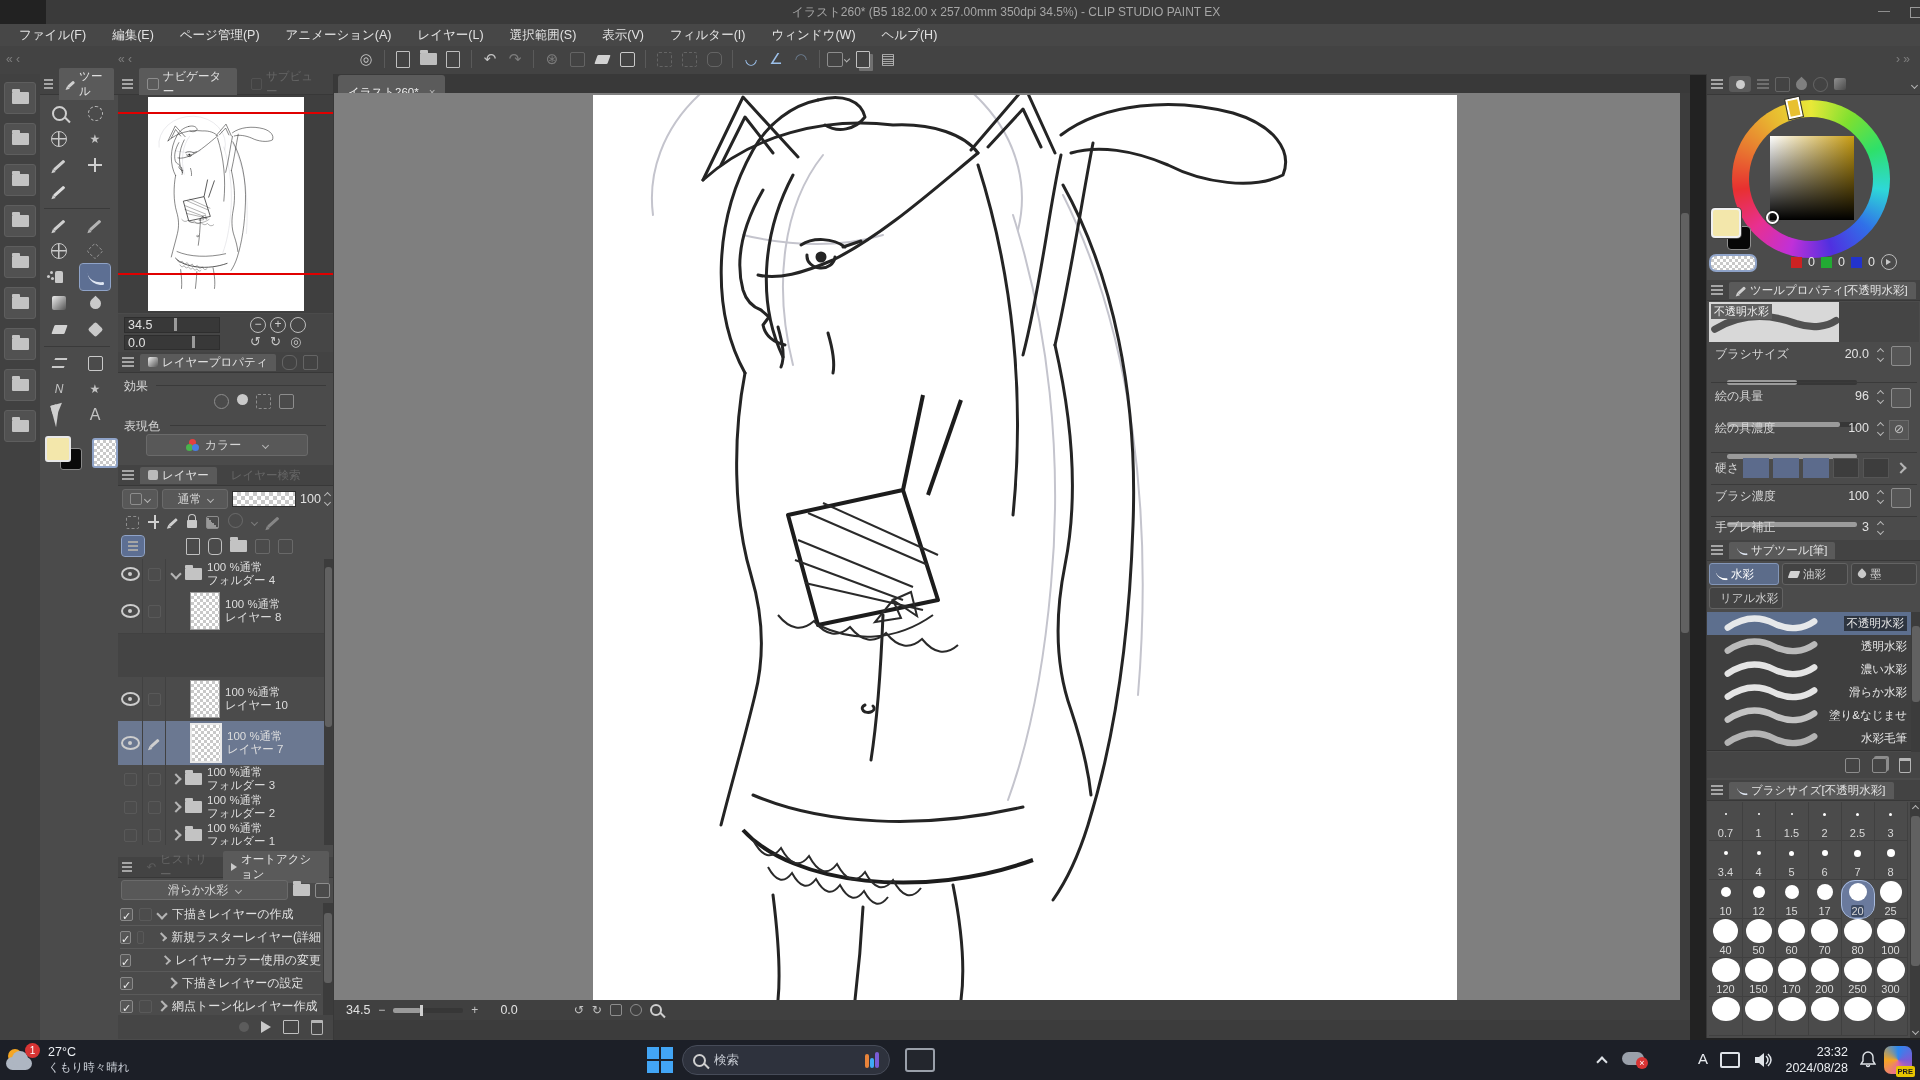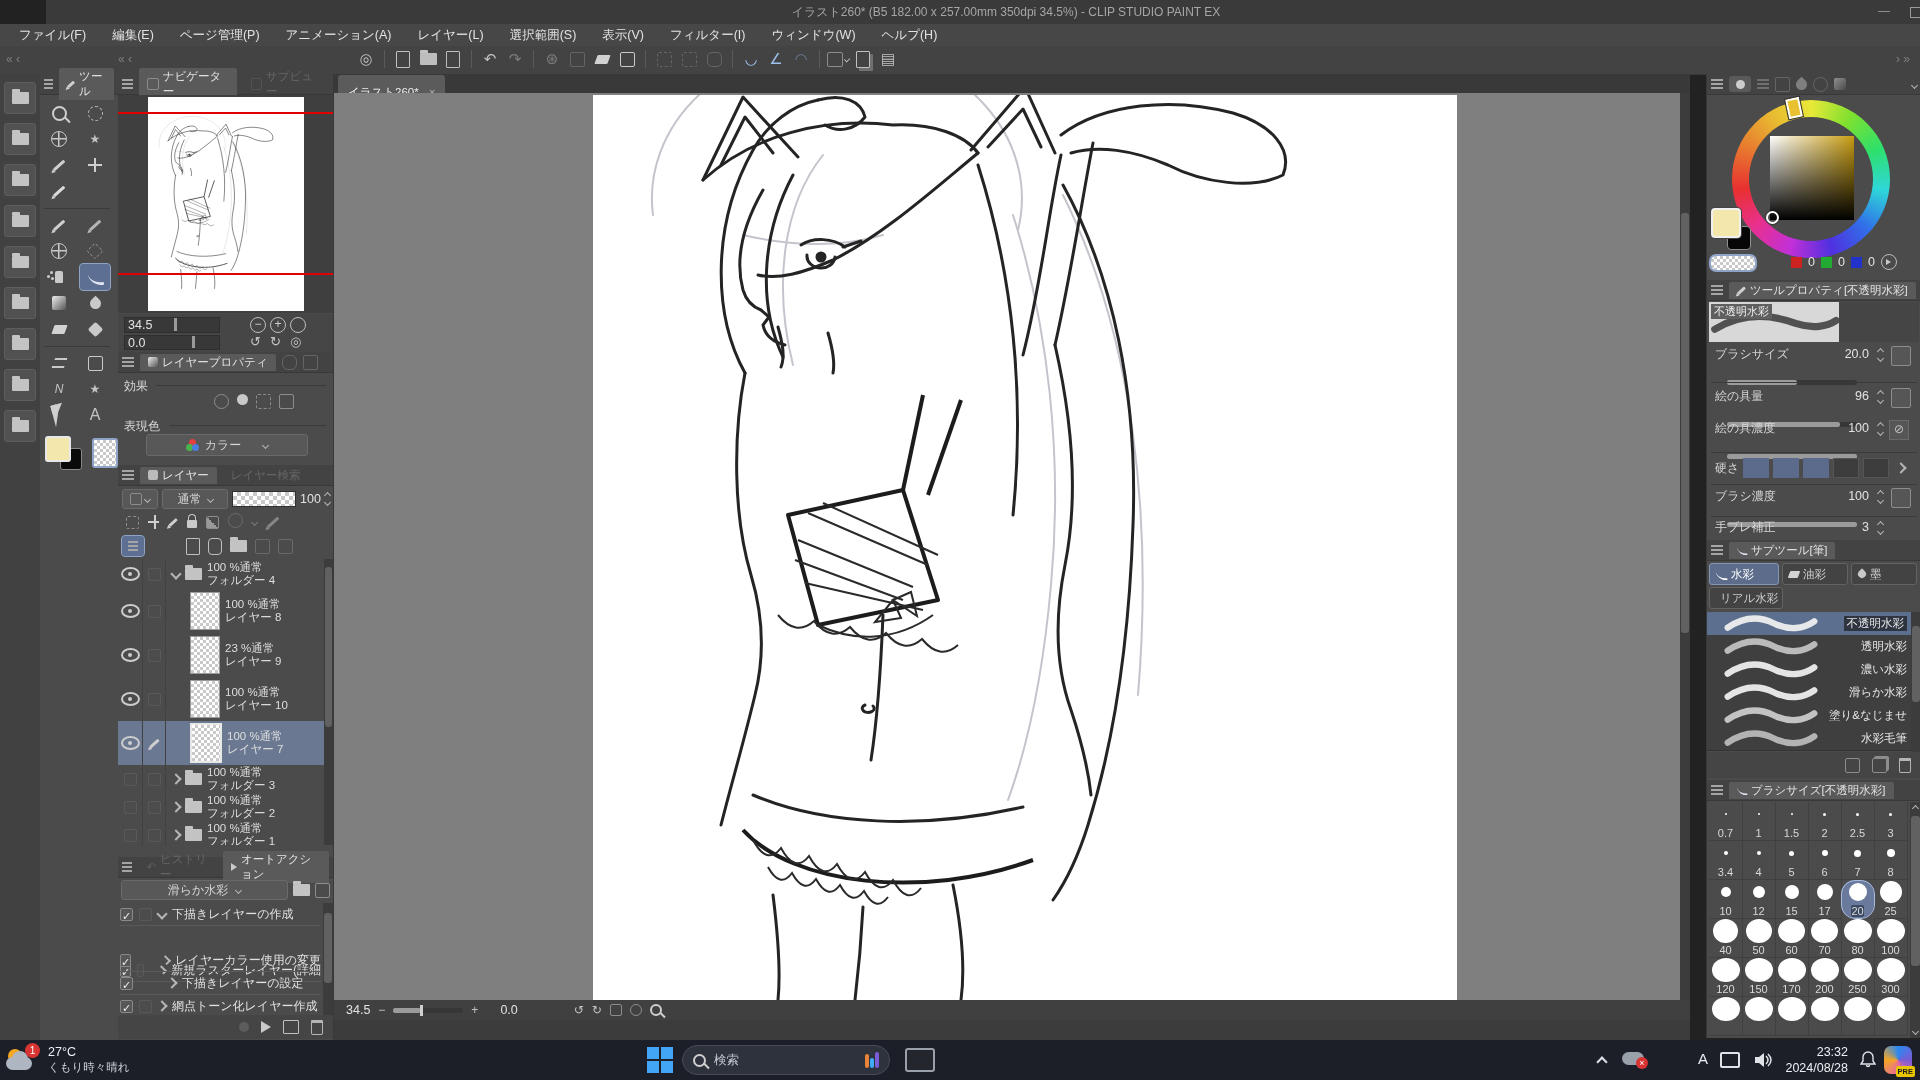--- a/index.html
+++ b/index.html
@@ -485,35 +485,20 @@
           <span class="cb dim"></span>
         </span>
       <div class="body" style="padding-left:24px;">
           <span class="lthumb checker sm"></span>
         <div class="ltxt">
             <span>100 %通常</span>
             <span>レイヤー 8</span>
           </div>
         </div>
     </div>
-    <div class="lrow" style="top:74px;height:44px;">
-      <span class="c1">
-          <span class="i-eye"></span>
-        </span>
-      <span class="c2">
-          <span class="cb dim"></span>
-        </span>
-      <div class="body" style="padding-left:24px;">
-          <span class="lthumb checker sm"></span>
-        <div class="ltxt">
-            <span>23 %通常</span>
-            <span>レイヤー 9</span>
-          </div>
-        </div>
-    </div>
     <div class="lrow" style="top:118px;height:44px;">
       <span class="c1">
           <span class="i-eye"></span>
         </span>
       <span class="c2">
           <span class="cb dim"></span>
         </span>
       <div class="body" style="padding-left:24px;">
           <span class="lthumb checker sm"></span>
         <div class="ltxt">
@@ -612,21 +597,21 @@
     <span class="i-folder"></span>
     <span class="i-sq"></span>
   </div>
   <div class="a" style="left:0;top:46px;width:215px;height:112px;overflow:hidden;">
     <div class="aarow" style="top:0;">
       <span class="cb on"></span>
         <span class="cb dim"></span>
         <span class="chv d"></span>
         <span>下描きレイヤーの作成</span>
     </div>
-    <div class="aarow" style="top:23px;margin-top:33px;">
+    <div class="aarow" style="top:23px;">
       <span class="cb on"></span>
         <span class="cb dim"></span>
         <span class="chv r" style="margin-left:10px;"></span>
         <span>新規ラスターレイヤー(詳細</span>
     </div>
     <div class="aarow" style="top:46px;">
       <span class="cb on"></span>
         <span style="width:13px;"></span>
         <span class="chv r" style="margin-left:10px;"></span>
         <span>レイヤーカラー使用の変更</span>

